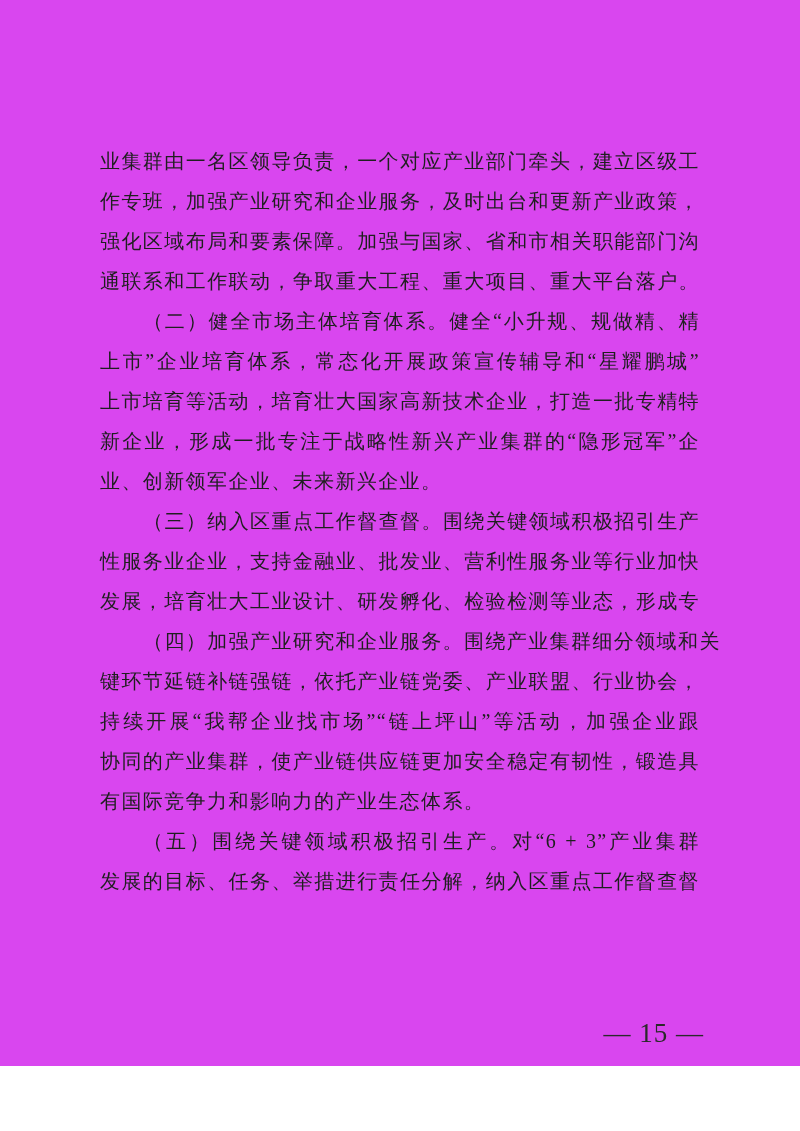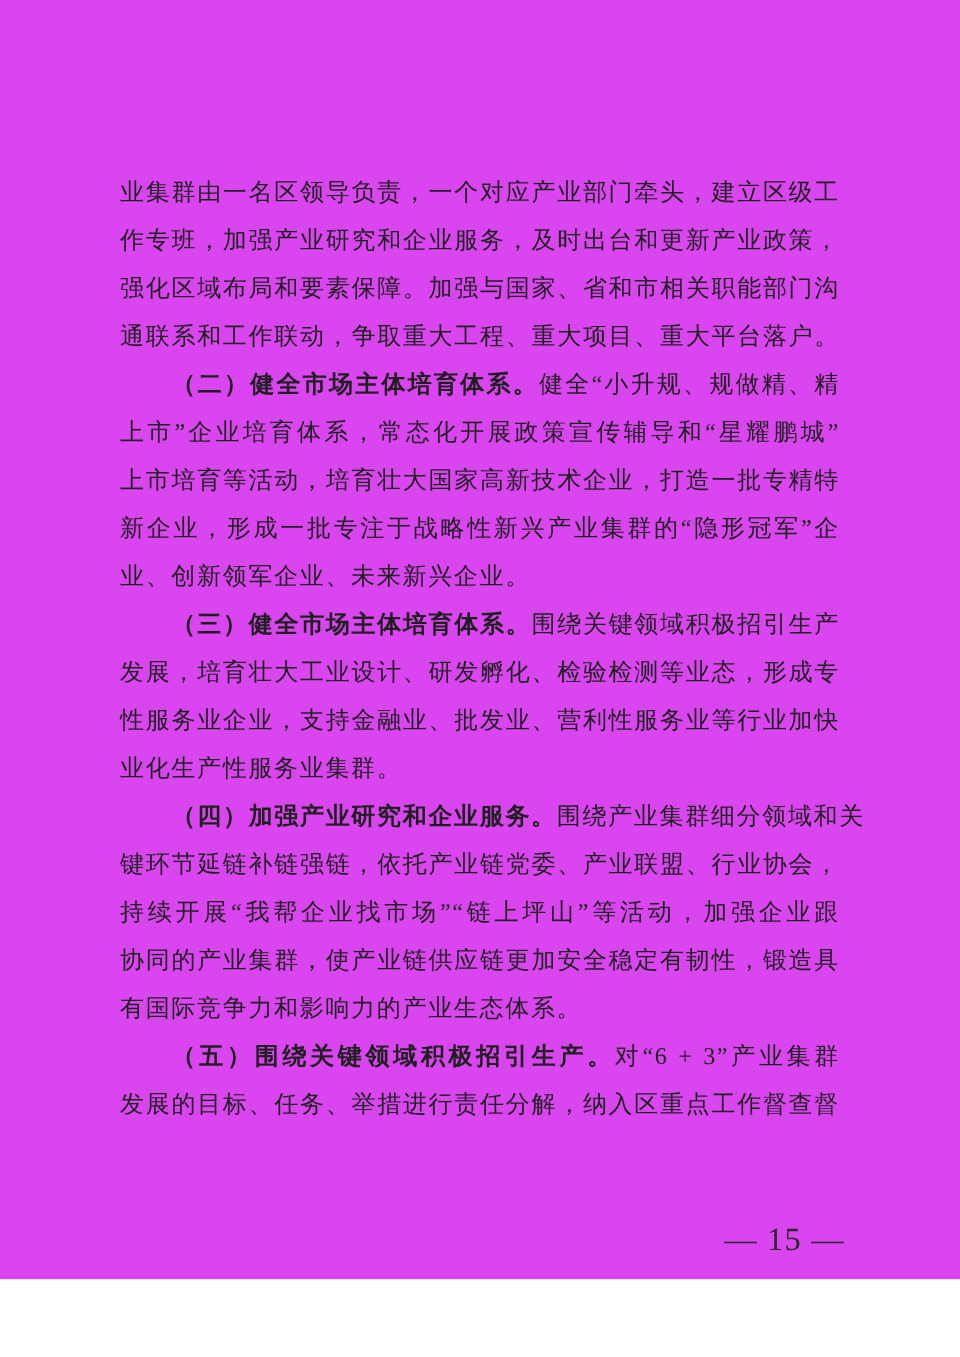--- a/index.html
+++ b/index.html
@@ -38,21 +38,21 @@
     color: #1f1f1f;
   }
   .line.fill {
     text-align: justify;
     text-align-last: justify;
   }
   .line.indent {
     padding-left: 43px;
   }
   .lead {
-    font-weight: 700;
+    font-weight: 400;
   }
   .page-number {
     position: absolute;
     right: 96px;
     top: 1021px;
     font-size: 27px;
     line-height: 24px;
     letter-spacing: 1px;
     color: #2a2a2a;
     margin-left: 44px;
@@ -65,24 +65,23 @@
   <div class="doc-body">
       <div class="line fill">业集群由一名区领导负责，一个对应产业部门牵头，建立区级工</div>
       <div class="line fill">作专班，加强产业研究和企业服务，及时出台和更新产业政策，</div>
       <div class="line fill">强化区域布局和要素保障。加强与国家、省和市相关职能部门沟</div>
       <div class="line fill">通联系和工作联动，争取重大工程、重大项目、重大平台落户。</div>
       <div class="line fill indent"><span class="lead">（二）健全市场主体培育体系。</span>健全“小升规、规做精、精</div>
       <div class="line fill">上市”企业培育体系，常态化开展政策宣传辅导和“星耀鹏城”</div>
       <div class="line fill">上市培育等活动，培育壮大国家高新技术企业，打造一批专精特</div>
       <div class="line fill">新企业，形成一批专注于战略性新兴产业集群的“隐形冠军”企</div>
       <div class="line">业、创新领军企业、未来新兴企业。</div>
-      <div class="line fill indent"><span class="lead">（三）健全市场主体培育体系。</span>围绕关键领域积极招引生产</div>
+      <div class="line fill indent"><span class="lead">（三）纳入区重点工作督查督。</span>围绕关键领域积极招引生产</div>
+      <div class="line fill">性服务业企业，支持金融业、批发业、营利性服务业等行业加快</div>
       <div class="line fill">发展，培育壮大工业设计、研发孵化、检验检测等业态，形成专</div>
-      <div class="line fill">性服务业企业，支持金融业、批发业、营利性服务业等行业加快</div>
-      <div class="line">业化生产性服务业集群。</div>
       <div class="line fill indent"><span class="lead">（四）加强产业研究和企业服务。</span>围绕产业集群细分领域和关</div>
       <div class="line fill">键环节延链补链强链，依托产业链党委、产业联盟、行业协会，</div>
       <div class="line fill">持续开展“我帮企业找市场”“链上坪山”等活动，加强企业跟</div>
       <div class="line fill">协同的产业集群，使产业链供应链更加安全稳定有韧性，锻造具</div>
       <div class="line">有国际竞争力和影响力的产业生态体系。</div>
       <div class="line fill indent"><span class="lead">（五）围绕关键领域积极招引生产。</span>对“6 + 3”产业集群</div>
       <div class="line fill">发展的目标、任务、举措进行责任分解，纳入区重点工作督查督</div>
     </div>
   <div class="page-number">— 15 —</div>
 </div>

